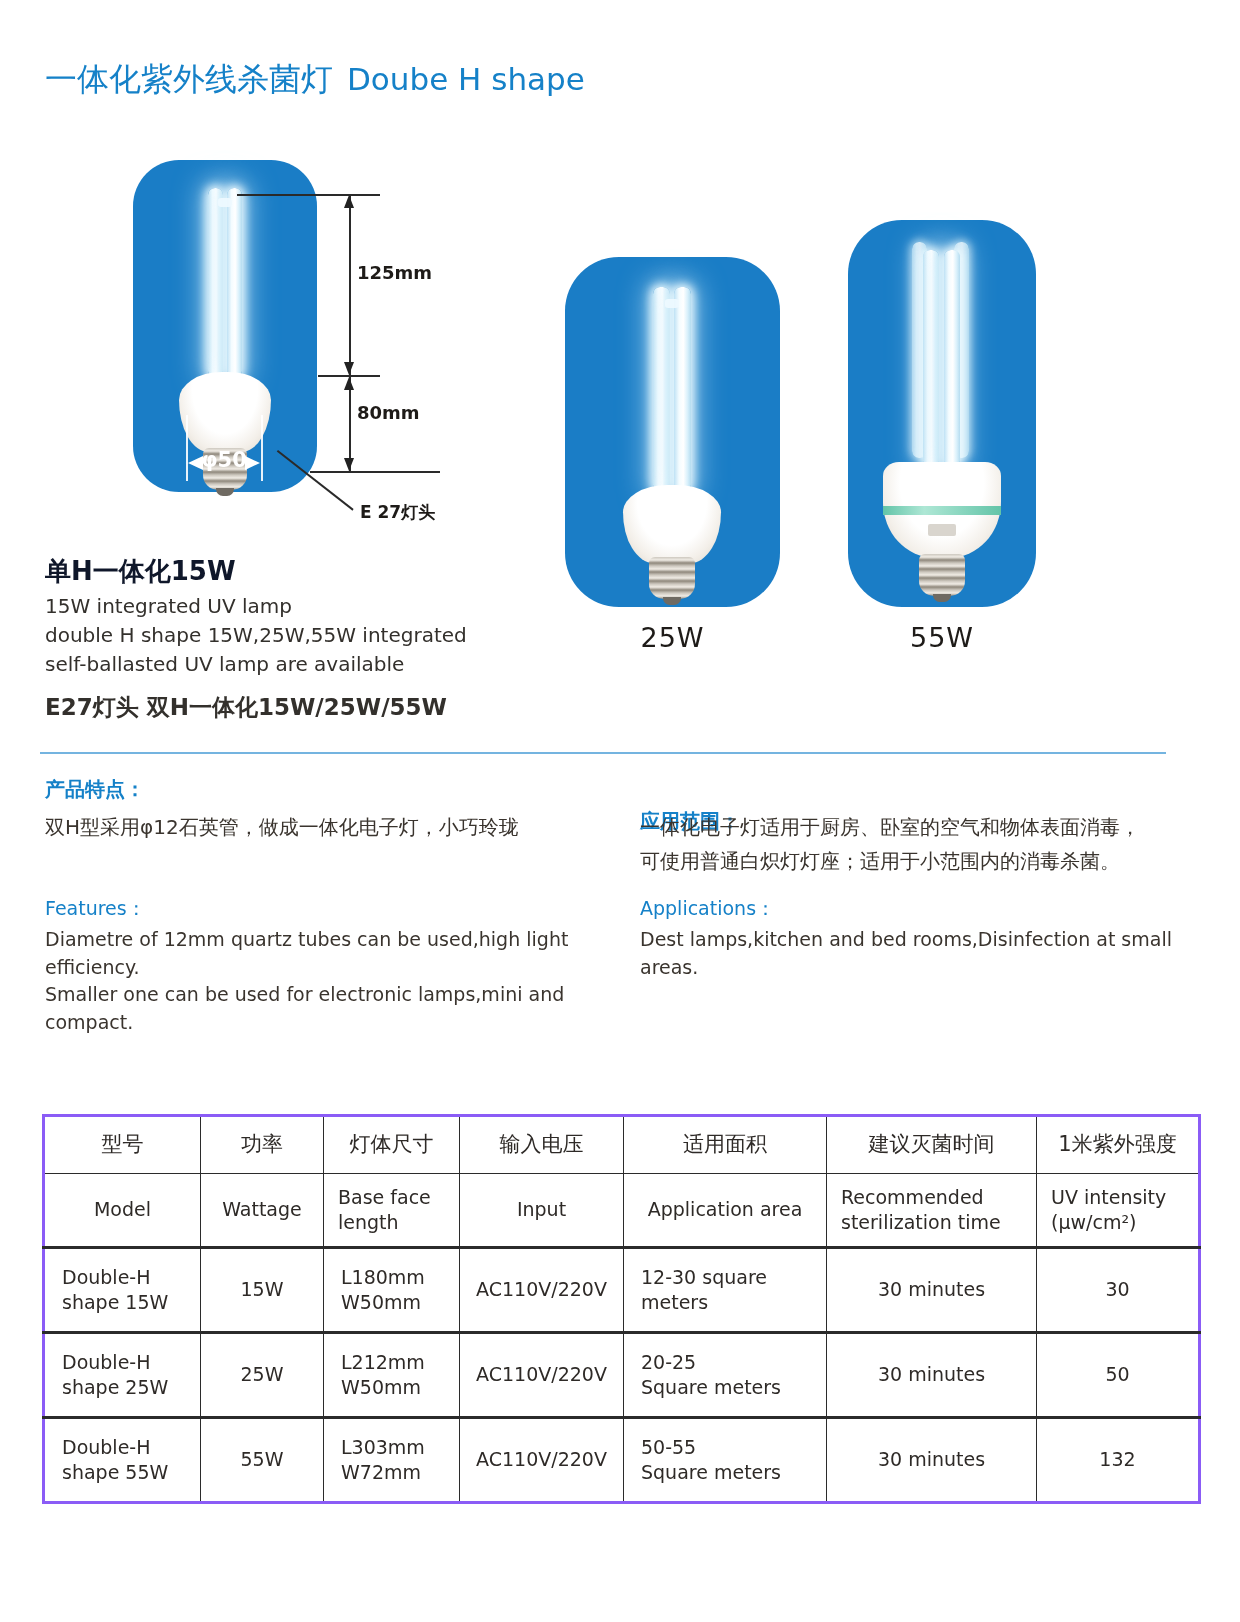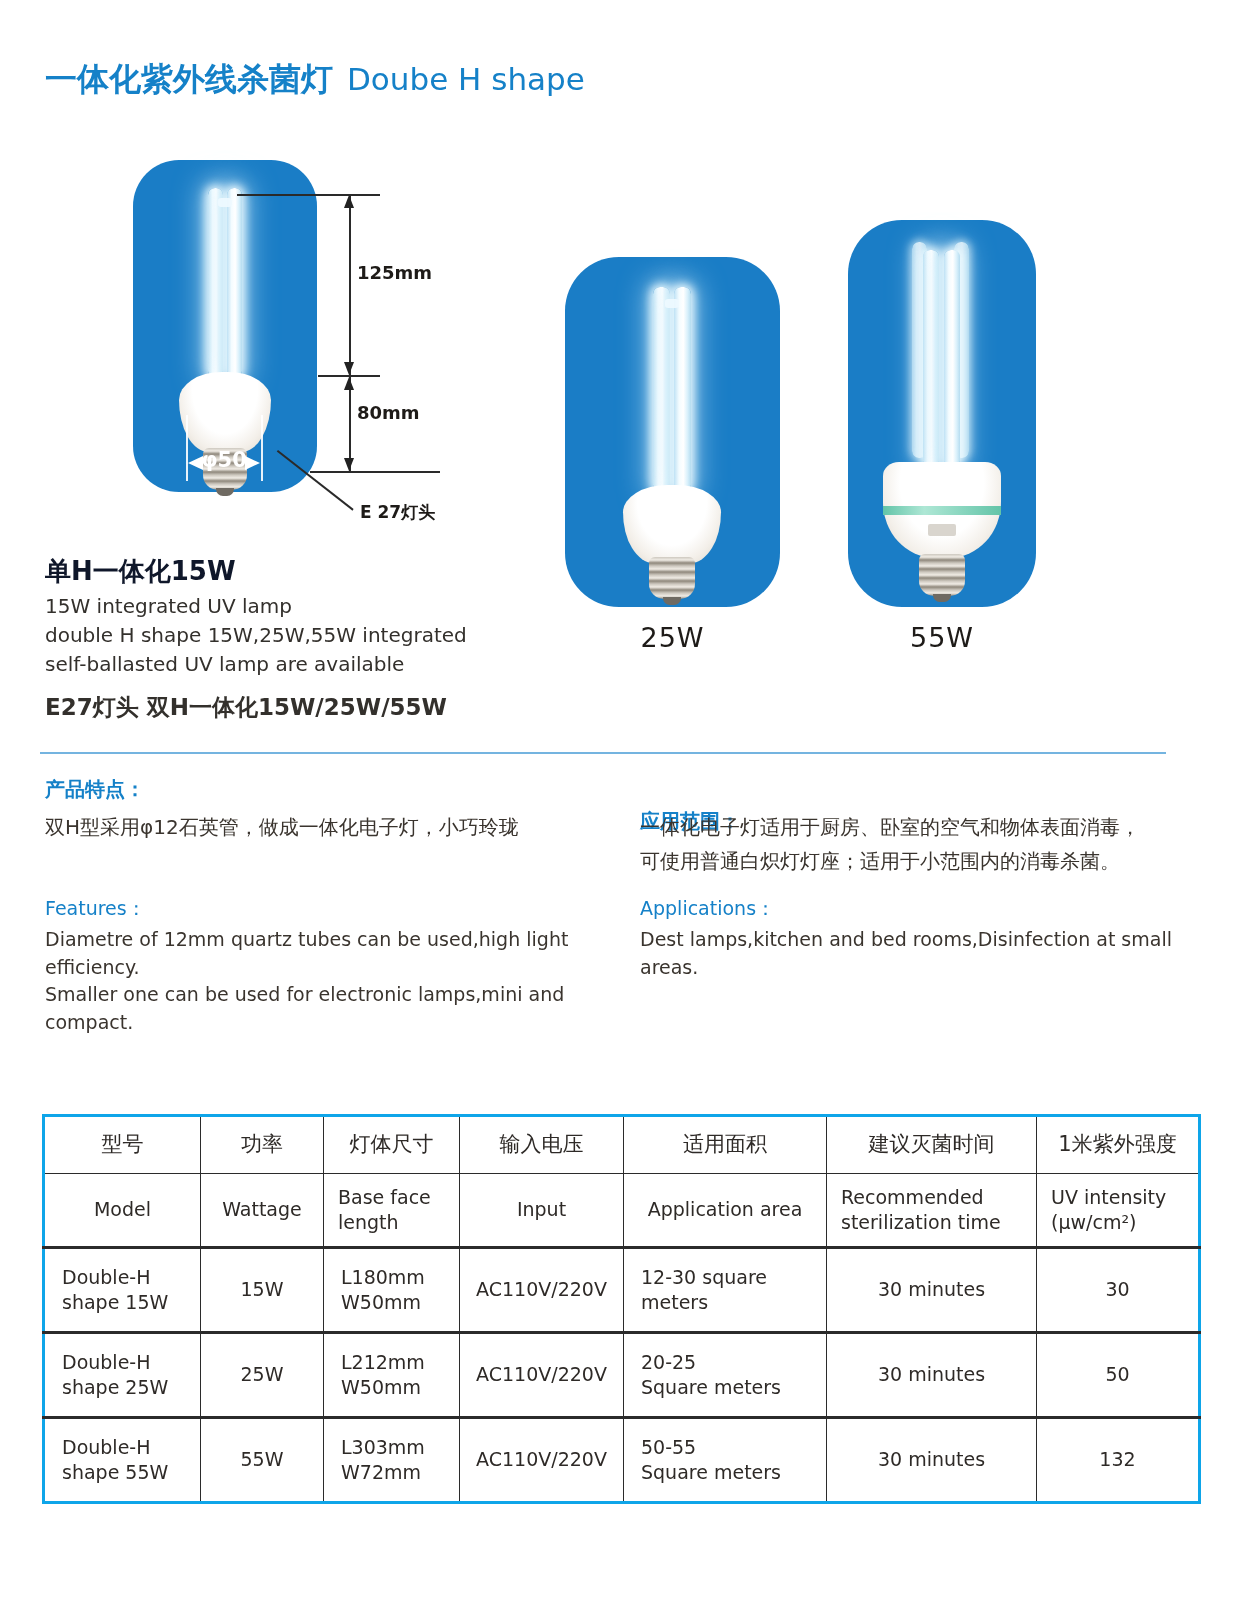--- a/index.html
+++ b/index.html
@@ -2,21 +2,21 @@
 <html><head>
 <meta charset="utf-8">
 <style>
   html,body { margin:0; padding:0; background:#ffffff; }
   .page {
     position:relative; width:1240px; height:1622px; background:#ffffff; overflow:hidden;
     font-family:"DejaVu Sans","Liberation Sans",sans-serif; color:#33302c;
   }
   
   .main-title { position:absolute; left:45px; top:58px; white-space:nowrap; }
-  .main-title .zh { font-size:32px; font-weight:bold; color:#1581c8; }
+  .main-title .zh { font-size:32px; font-weight:normal; color:#1581c8; }
   .main-title .en { font-size:31px; font-weight:normal; color:#1581c8; margin-left:14px; }
 
   
   .card { position:absolute; background:#1a7dc6; }
   .card1 { left:133px; top:160px; width:184px; height:332px; border-radius:46px; }
   .card2 { left:565px; top:257px; width:215px; height:350px; border-radius:54px; }
   .card3 { left:848px; top:220px; width:188px; height:387px; border-radius:54px; }
 
   .tube {
     position:absolute; border-radius:7px;
@@ -66,21 +66,21 @@
   .sec-heading-zh { position:absolute; font-size:20px; font-weight:bold; color:#1581c8; }
   .sec-body-zh { position:absolute; font-size:20px; color:#3a342e; line-height:34px; }
   .sec-heading-en { position:absolute; font-size:19px; color:#1581c8; }
   .sec-body-en { position:absolute; font-size:19px; color:#3a342e; line-height:27.5px; }
 
   
   .tech-heading { position:absolute; left:42px; top:1044px; font-size:31px; color:#1581c8; }
   .tech-table {
     position:absolute; left:42px; top:1114px; width:1156px;
     border-collapse:collapse; table-layout:fixed;
-    font-size:19px; color:#2e2a27; border:3px solid #0ea5e9;
+    font-size:19px; color:#2e2a27; border:3px solid #8b5cf6;
   }
   .tech-table td {
     border:1.5px solid #2b2b2b; text-align:center; vertical-align:middle;
     white-space:pre-line; line-height:1.32; padding:6px 8px;
   }
   tr.hzh td { height:44px; font-size:21px; }
   tr.hen td { height:60px; }
   tr.data td { height:70px; border-top:3px solid #2b2b2b; }
   tr.hen td:nth-child(3), tr.hen td:nth-child(6), tr.hen td:nth-child(7) { text-align:left; padding-left:14px; }
   tr.data td:nth-child(1), tr.data td:nth-child(3), tr.data td:nth-child(5) { text-align:left; padding-left:17px; }

